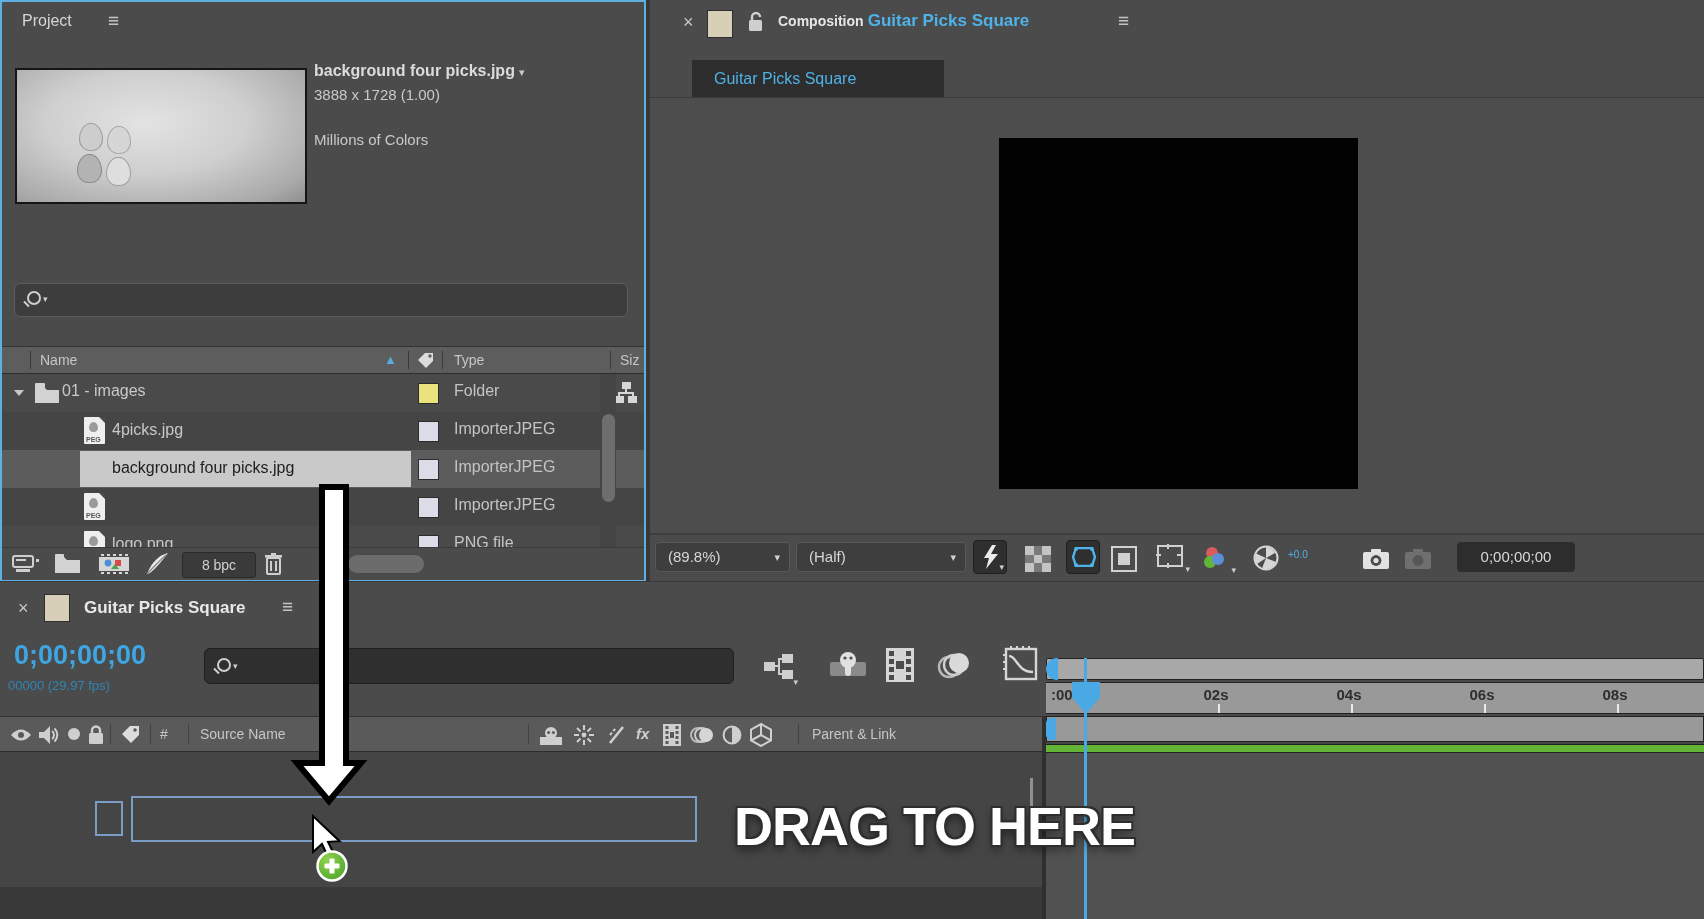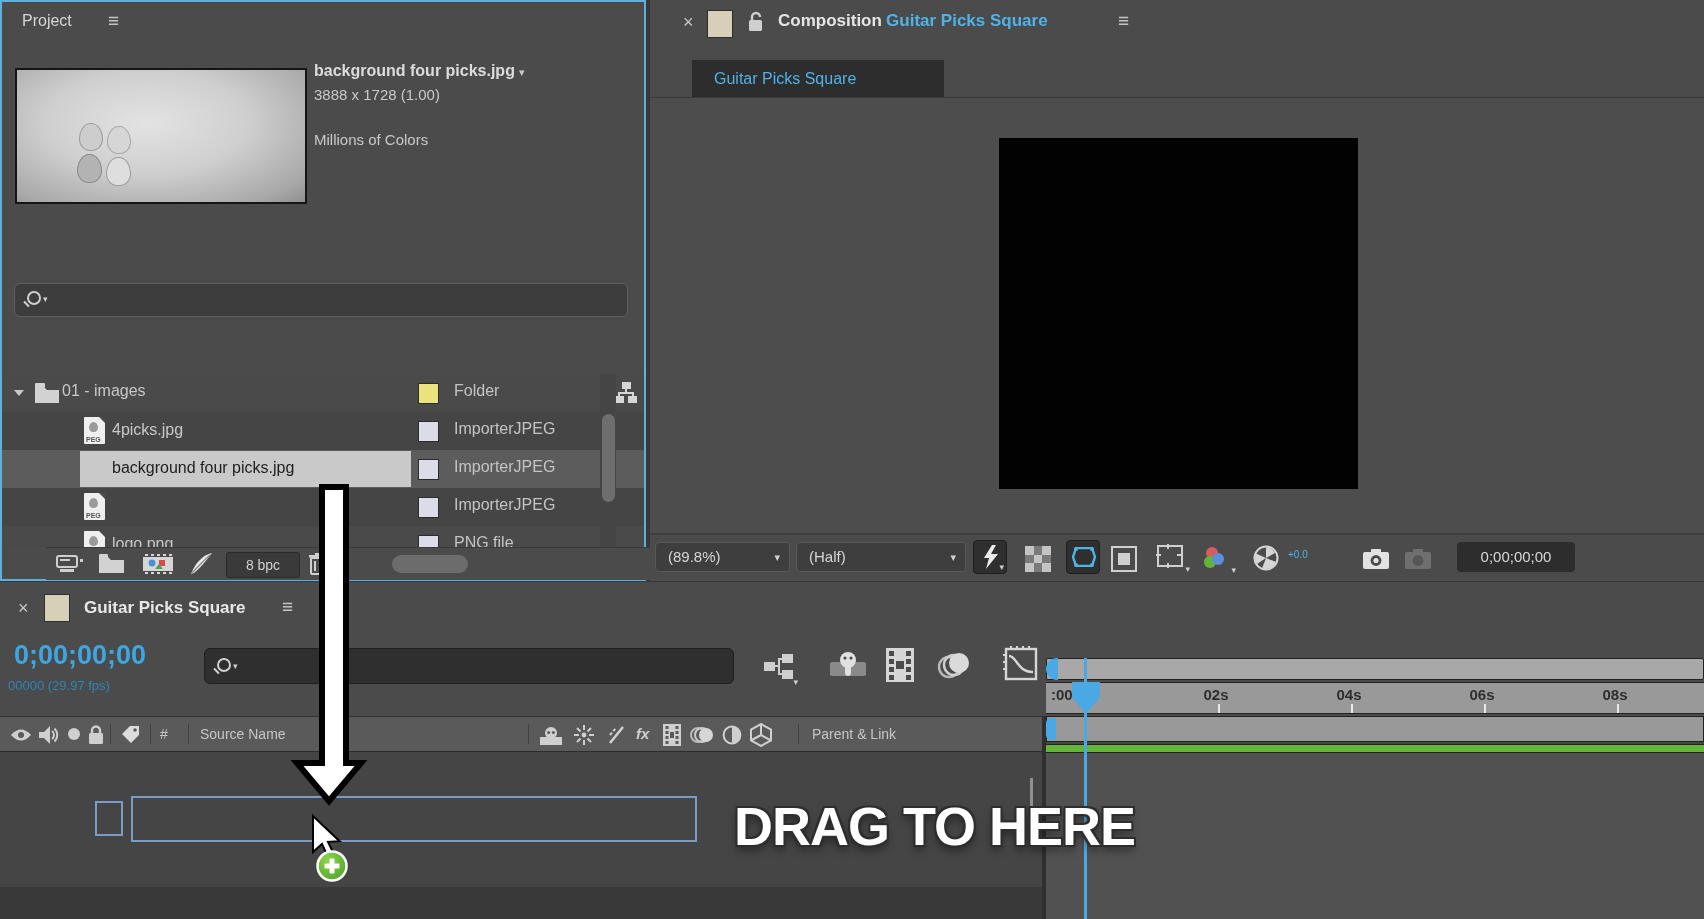--- a/index.html
+++ b/index.html
@@ -45,30 +45,30 @@
   .prow .ttext{position:absolute;left:452px;top:8px;color:#c4c4c4;white-space:nowrap;}
   .chev{position:absolute;left:12px;top:16px;width:0;height:0;border-left:5px solid transparent;
       border-right:5px solid transparent;border-top:6px solid #c8c8c8;}
   .doc{position:absolute;left:82px;top:5px;width:21px;height:27px;background:#efefef;border-radius:1px;}
   .doc .fold{position:absolute;right:0;top:0;width:0;height:0;border-top:6px solid #4b4b4b;border-left:6px solid transparent;}
   .doc .blob{position:absolute;left:5px;top:5px;width:9px;height:10px;background:#9a9a9a;
       border-radius:50% 50% 46% 46%/58% 58% 42% 42%;}
   .doc em{position:absolute;left:2px;bottom:1px;font-style:normal;font-size:7px;font-weight:bold;color:#555;letter-spacing:0;}
   #proj-scroll{left:598px;top:372px;width:16px;height:173px;background:#454545;}
   #proj-thumbbar{left:600px;top:40px;width:13px;height:88px;background:#6e6e6e;border-radius:7px;position:absolute;}
-  #proj-toolbar{left:0;top:545px;width:642px;height:33px;background:#4b4b4b;border-top:1px solid #3a3a3a;box-sizing:border-box;margin-left:44px;}
+  #proj-toolbar{left:0;top:545px;width:642px;height:33px;background:#4b4b4b;border-top:1px solid #3a3a3a;box-sizing:border-box;}
   .bpc{position:absolute;left:180px;top:4px;width:72px;height:24px;background:#3a3a3a;border:1px solid #2a2a2a;
       border-radius:3px;color:#d0d0d0;font-size:14px;text-align:center;line-height:24px;}
   .hpill{position:absolute;left:346px;top:7px;width:76px;height:18px;border-radius:9px;background:#6c6c6c;}
 
   
   #comp-panel{left:650px;top:0;width:1054px;height:581px;background:#4b4b4b;}
   .close-x{font-size:18px;color:#c9c9c9;line-height:1;}
   .comp-swatch{width:24px;height:26px;background:var(--comp-tan);border:1px solid #2e2e2e;}
-  #comp-title-label{font-size:17px;font-weight:bold;color:#e6e6e6;}
+  #comp-title-label{font-size:14px;font-weight:bold;color:#e6e6e6;}
   #comp-title-name{font-size:17px;font-weight:bold;color:var(--accent-blue);}
   #comp-tab{left:42px;top:60px;width:252px;height:37px;background:#2d2d2d;color:var(--accent-blue);
       font-size:16px;line-height:37px;padding-left:22px;box-sizing:border-box;}
   #comp-viewer{left:0;top:97px;width:1054px;height:436px;background:#4d4d4d;border-top:1px solid #3a3a3a;box-sizing:border-box;}
   #comp-black{left:349px;top:40px;width:359px;height:351px;background:#020202;}
   #comp-toolbar{left:0;top:533px;width:1054px;height:48px;background:#4b4b4b;border-top:2px solid #3f3f3f;box-sizing:border-box;}
   .dd{position:absolute;top:7px;height:30px;background:#3e3e3e;border:1px solid #585858;border-radius:4px;
       box-sizing:border-box;font-size:15px;color:#d6d6d6;line-height:28px;}
   .dd .lbl{padding-left:12px;}
   .dd .caret{position:absolute;right:9px;top:0;font-size:11px;color:#cfcfcf;}
@@ -138,20 +138,34 @@
            <span style="font-size:11px;color:#c9c9c9;">▾</span></div>
       <div id="proj-dims">3888 x 1728 (1.00)</div>
       <div id="proj-depth">Millions of Colors</div>
     </div>
 
     <div class="ab searchbox" style="left:12px;top:281px;width:614px;height:34px;">
       <span class="mag"></span>
       <span class="mag-drop">▾</span>
     </div>
 
+    <div id="proj-header" class="ab">
+      <span class="vdiv" style="left:28px;"></span>
+      <span class="ab" style="left:38px;top:5px;">Name</span>
+      <span class="ab" style="left:382px;top:5px;color:#57aadc;font-size:13px;">▲</span>
+      <span class="vdiv" style="left:406px;"></span>
+      <svg class="ab" style="left:414px;top:4px;" width="20" height="20">
+        <path d="M2,9 L9,2 h8 v8 l-7,7 z" fill="#dcdcdc"></path>
+          <circle cx="14" cy="5" r="1.7" fill="#5d5d5d"></circle>
+      </svg>
+      <span class="vdiv" style="left:440px;"></span>
+      <span class="ab" style="left:452px;top:5px;">Type</span>
+      <span class="vdiv" style="left:608px;"></span>
+      <span class="ab" style="left:618px;top:5px;">Siz</span>
+    </div>
 
     <div id="project-rows" class="ab">
         <div class="prow" style="top: 0px; background: rgb(74, 74, 74);">
           <span class="chev"></span>
           <svg width="26" height="24" style="position: absolute; left: 32px; top: 7px;">
             <path d="M1,6 h9 l3,3 h12 v13 h-24 z" fill="#d2d2d2"></path>
             <rect x="1" y="2" width="10" height="5" rx="1" fill="#d2d2d2"></rect>
           </svg>
           <span class="ftext">01 - images</span>
           <span class="swatch" style="background: rgb(234, 226, 124);"></span>

